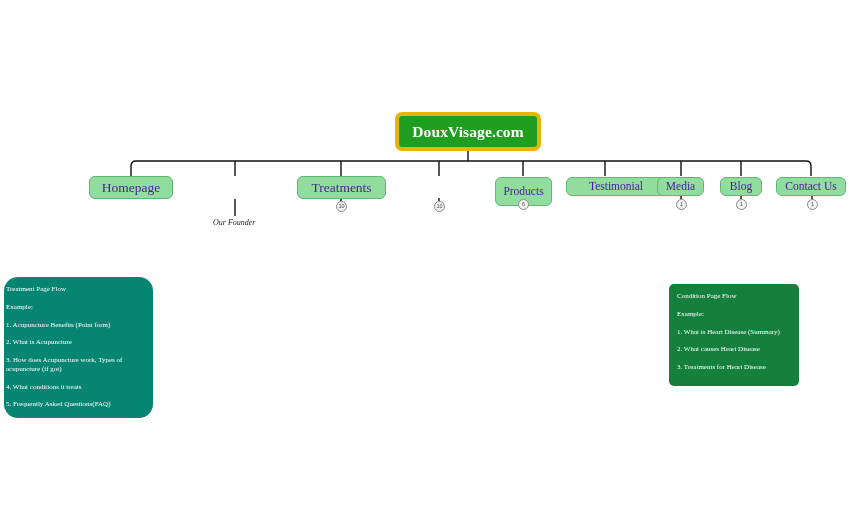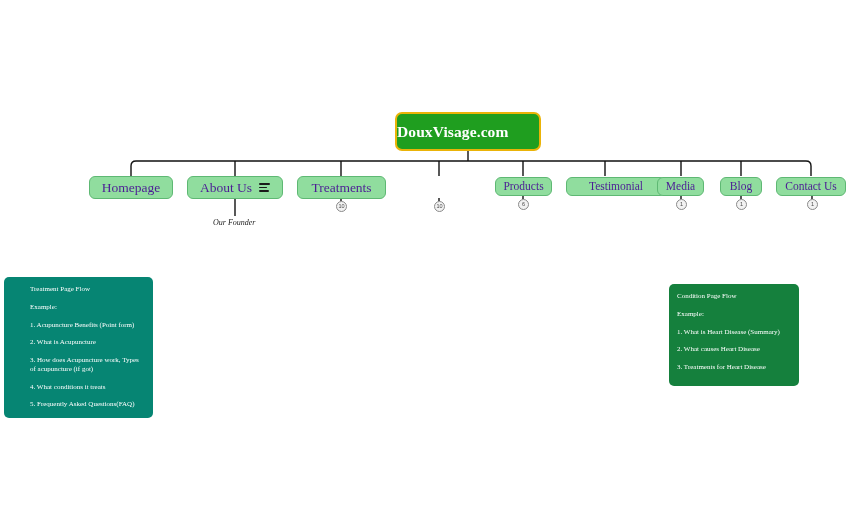--- a/index.html
+++ b/index.html
@@ -34,24 +34,25 @@
   }
 
   
   .root-node {
     position: absolute;
     left: 395px;
     top: 112px;
     width: 146px;
     height: 39px;
     background: #1f9e1f;
-    border: 2px solid #eab308;
+    border: 4px solid #eab308;
     border-radius: 7px;
     display: flex;
     align-items: center;
+    justify-content: center;
     box-sizing: border-box;
   }
   .root-node .root-label {
     color: #ffffff;
     font-size: 15.5px;
     font-weight: 700;
     letter-spacing: .1px;
     white-space: nowrap;
   }
 
@@ -129,22 +130,23 @@
   .note-card .note-line {
     font-size: 7px;
     line-height: 1.25;
     color: #ffffff;
     white-space: normal;
   }
   #note-treatment {
     left: 4px;
     top: 277px;
     width: 149px;
-    padding: 8px 9px 9px 26px;
+    padding: 8px 9px 9px 2px;
     background: #068573;
+    border-radius: 14px;
   }
   #note-treatment .note-line { margin-bottom: 9px; }
   #note-treatment .note-line:last-child { margin-bottom: 0; }
 
   #note-condition {
     left: 669px;
     top: 284px;
     width: 130px;
     padding: 8px 8px 9px 8px;
     background: #15803d;
@@ -184,35 +186,27 @@
   </svg>
 
   <div class="root-node">
     <span class="root-label">DouxVisage.com</span>
   </div>
 
   <div class="node size-lg" style="left:89px; top:176px; width:84px; height:23px;">
     <span class="node-label">Homepage</span>
   </div>
 
-  <div class="node size-lg" style="left:187px; top:176px; width:96px; height:23px;">
-    <span class="node-label">About Us</span>
-    <span class="list-icon">
-      <i></i>
-        <i></i>
-        <i></i>
-    </span>
-  </div>
 
   <div class="node size-lg" style="left:297px; top:176px; width:89px; height:23px;">
     <span class="node-label">Treatments</span>
   </div>
 
 
-  <div class="node size-md" style="left:495px; top:177px; width:57px; height:19px;">
+  <div class="node size-md" style="left:495px; top:177px; width:57px; height:29px;">
     <span class="node-label">Products</span>
   </div>
 
   <div class="node size-md" style="left:566px; top:177px; width:100px; height:19px;">
     <span class="node-label">Testimonial</span>
   </div>
 
   <div class="node size-md" style="left:657px; top:177px; width:47px; height:19px;">
     <span class="node-label">Media</span>
   </div>

